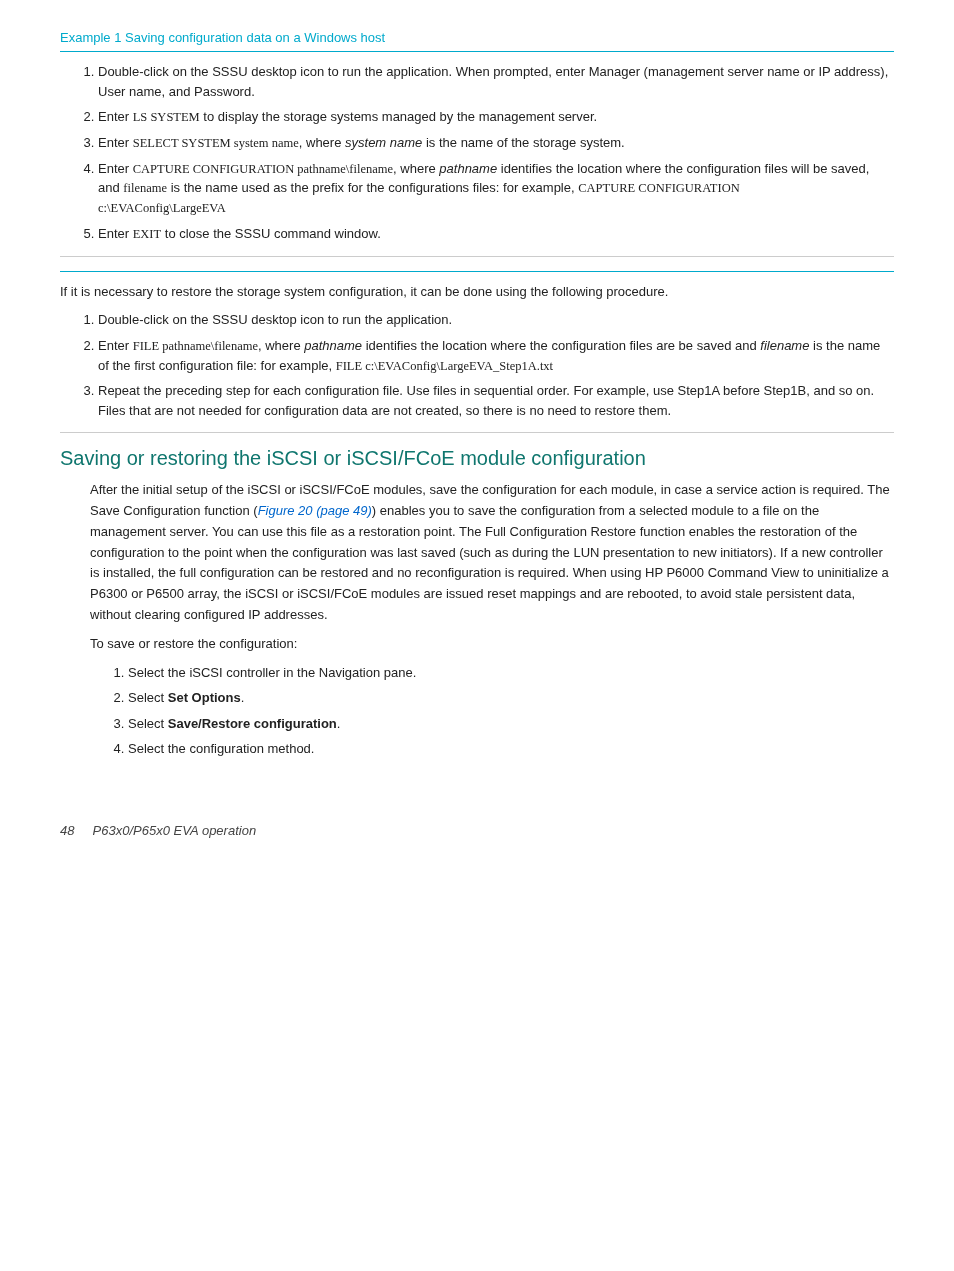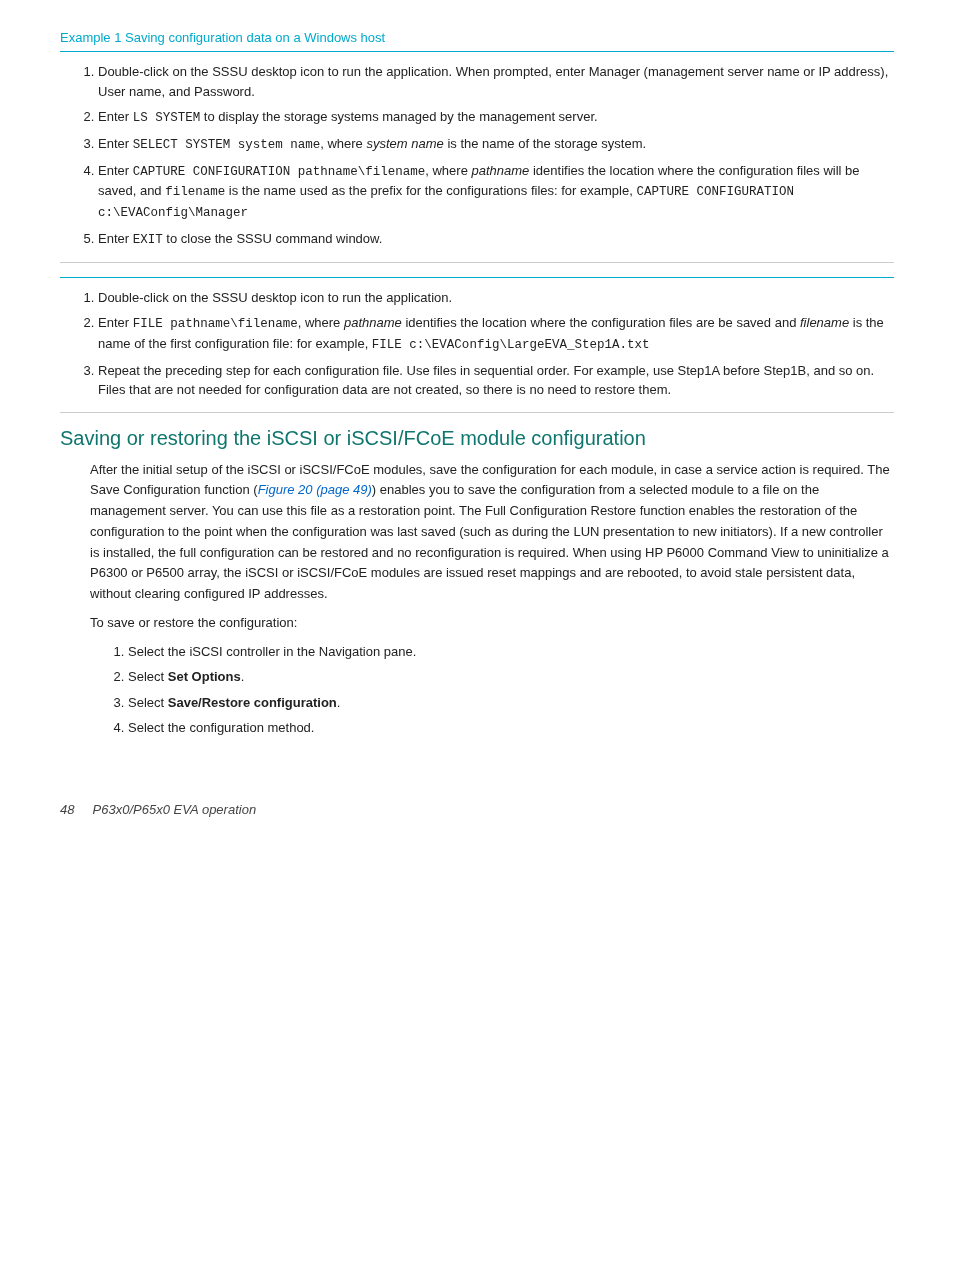--- a/index.html
+++ b/index.html
@@ -47,21 +47,21 @@
       margin-bottom: 8px;
     }
 
     .ordered-list li {
       margin-bottom: 6px;
       line-height: 1.5;
       margin-left: 18px;
     }
 
     code, .mono {
-      font-family: Liberation Mono, monospace;
+      font-family: Liberation Serif, serif;
       font-size: 12.5px;
     }
 
     .section-block {
       margin-bottom: 6px;
     }
 
     .main-heading {
       color: #0f766e;
       font-size: 20px;
@@ -104,32 +104,33 @@
       <li>
         <span>Double-click on the SSSU desktop icon to run the application. When prompted, enter Manager (management server name or IP address), User name, and Password.</span>
       </li>
       <li>
         <span>Enter <code>LS SYSTEM</code> to display the storage systems managed by the management server.</span>
       </li>
       <li>
         <span>Enter <code>SELECT SYSTEM system name</code>, where <em>system name</em> is the name of the storage system.</span>
       </li>
       <li>
-        <span>Enter <code>CAPTURE CONFIGURATION pathname\filename</code>, where <em>pathname</em> identifies the location where the configuration files will be saved, and <code>filename</code> is the name used as the prefix for the configurations files: for example, <code>CAPTURE CONFIGURATION</code><br><code>c:\EVAConfig\Manager</code></span>
+        <span>Enter <code>CAPTURE CONFIGURATION pathname\filename</code>, where <em>pathname</em> identifies the location where the configuration files will be saved, and <code>filename</code> is the name used as the prefix for the configurations files: for example, <code>CAPTURE CONFIGURATION</code><br><code>c:\EVAConfig\LargeEVA</code></span>
       </li>
       <li>
         <span>Enter <code>EXIT</code> to close the SSSU command window.</span>
       </li>
     </ol>
   </div>
 
   <hr class="divider-bottom">
 
   <div class="section-block">
     <hr class="divider">
+    <p class="body-text">If it is necessary to restore the storage system configuration, it can be done using the following procedure.</p>
     <ol class="ordered-list">
       <li>
         <span>Double-click on the SSSU desktop icon to run the application.</span>
       </li>
       <li>
         <span>Enter <code>FILE pathname\filename</code>, where <em>pathname</em> identifies the location where the configuration files are be saved and <em>filename</em> is the name of the first configuration file: for example, <code>FILE c:\EVAConfig\LargeEVA_Step1A.txt</code></span>
       </li>
       <li>
         <span>Repeat the preceding step for each configuration file. Use files in sequential order. For example, use Step1A before Step1B, and so on. Files that are not needed for configuration data are not created, so there is no need to restore them.</span>
       </li>

